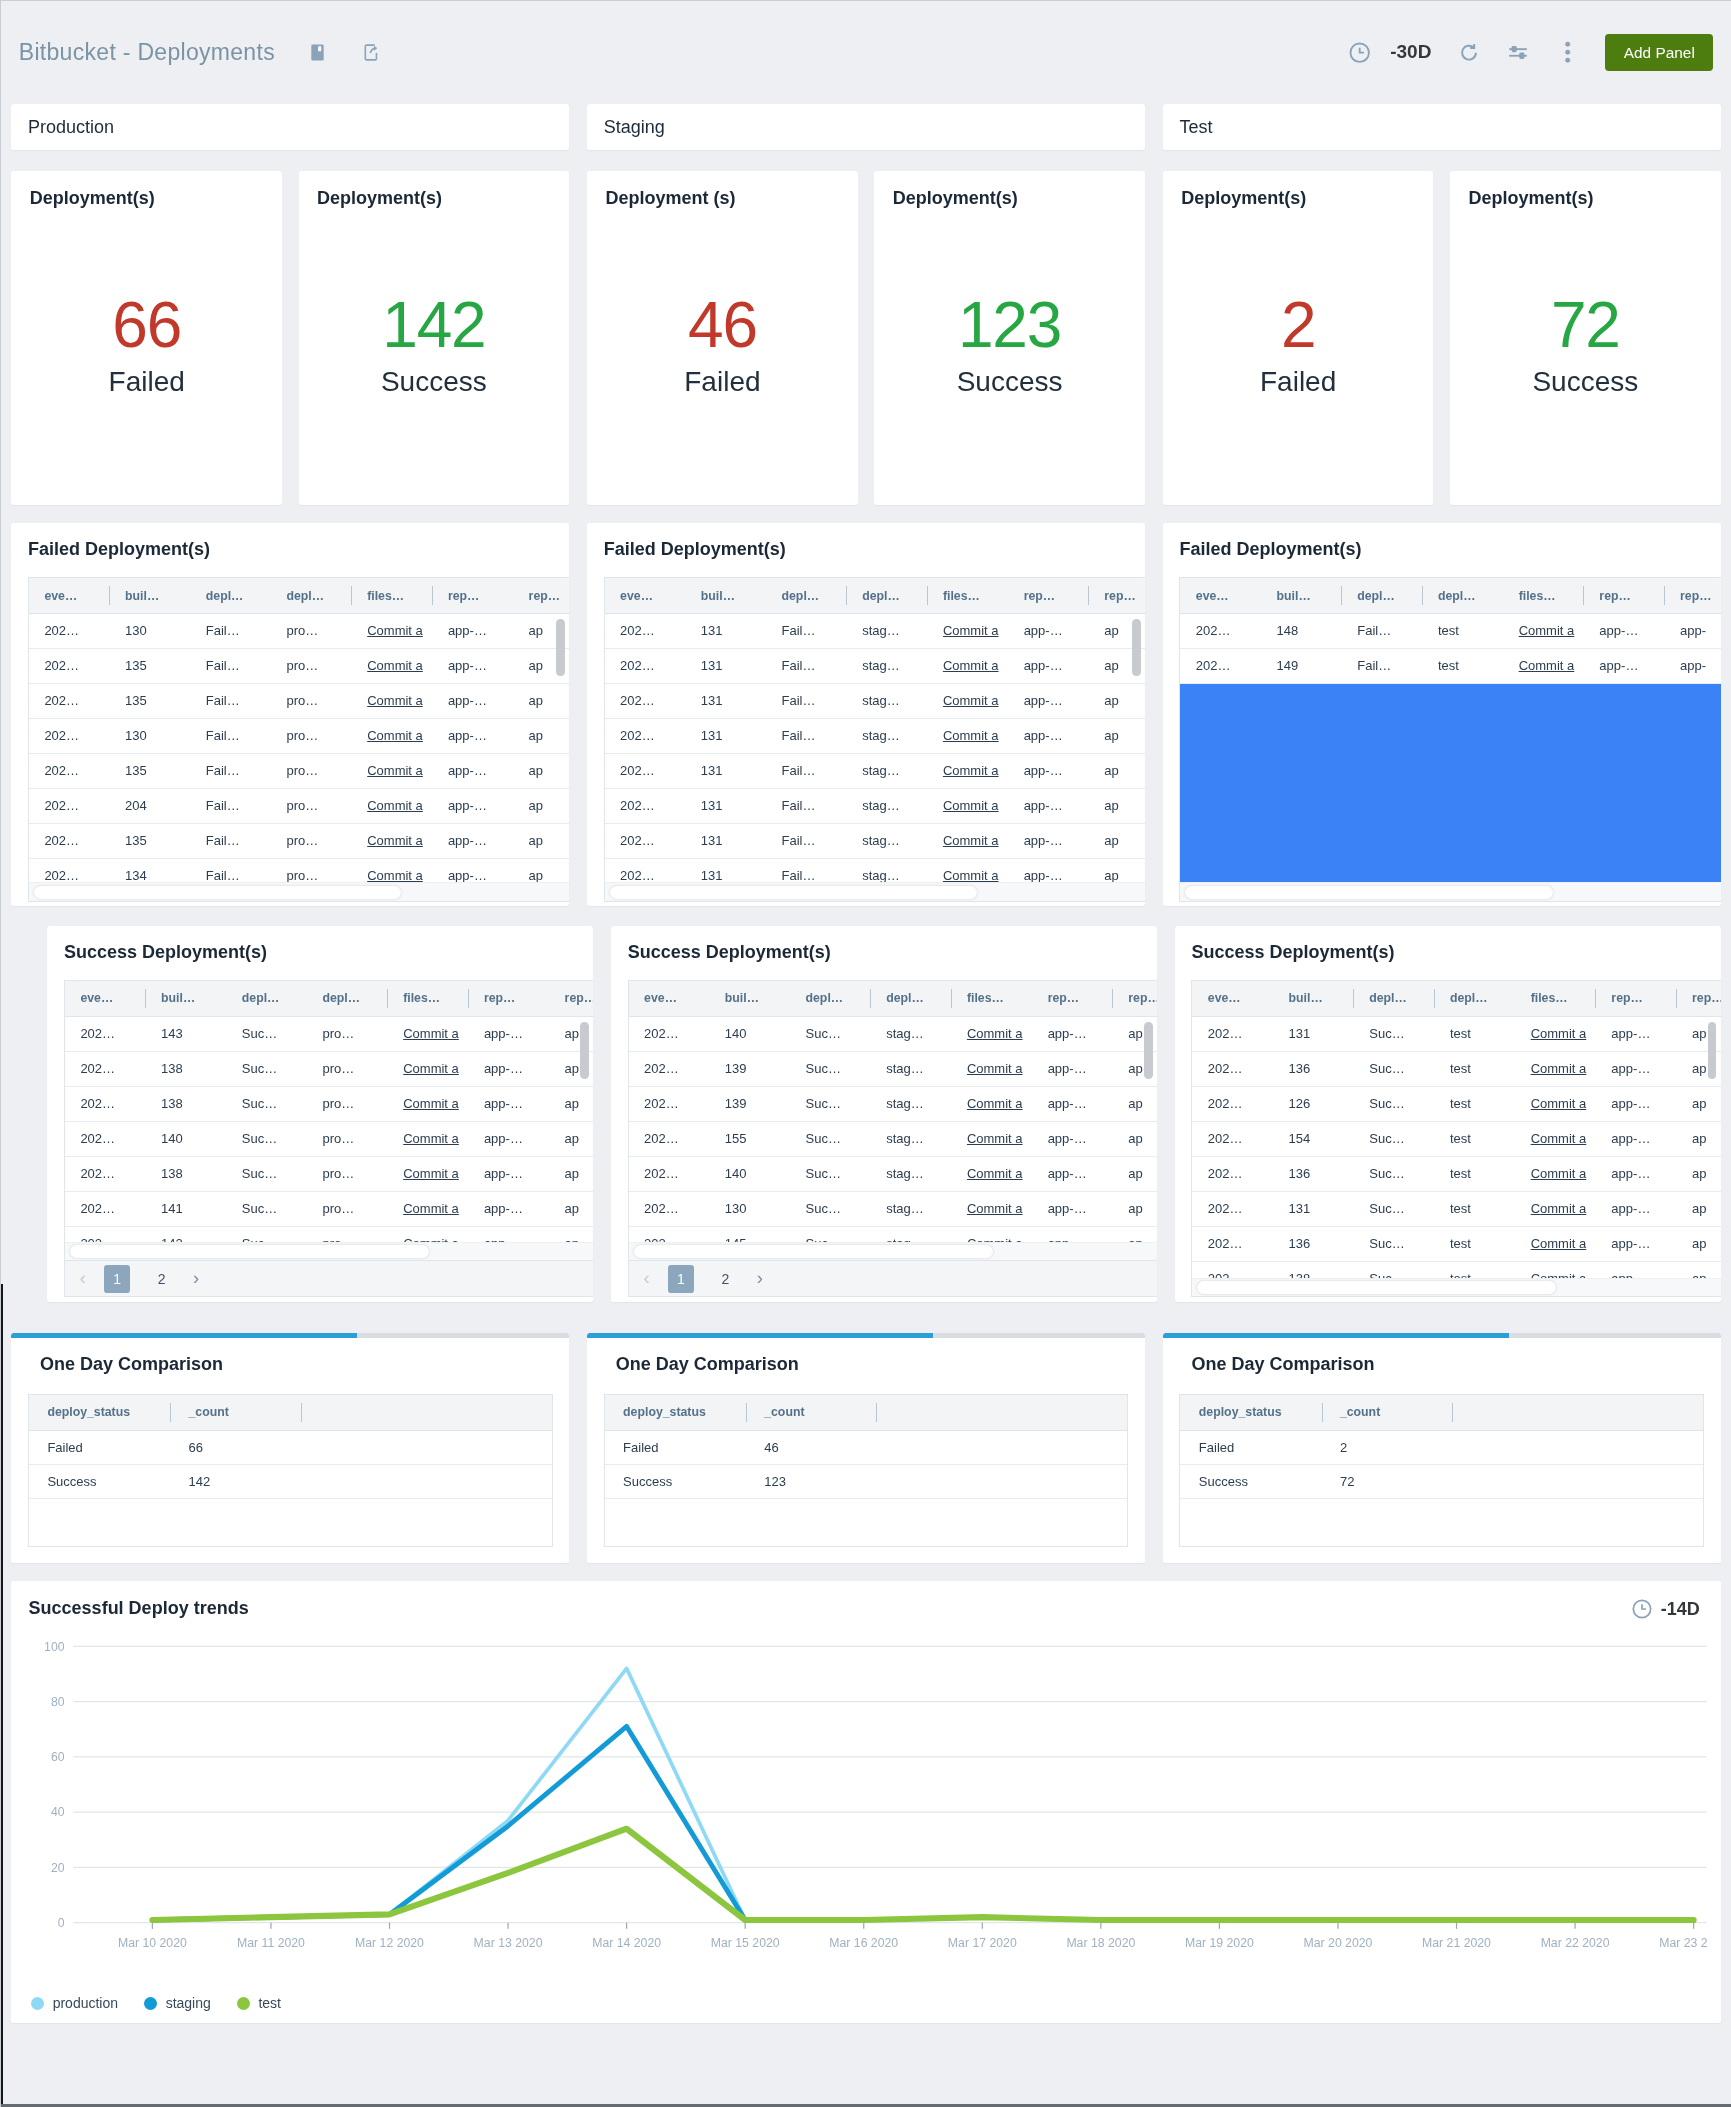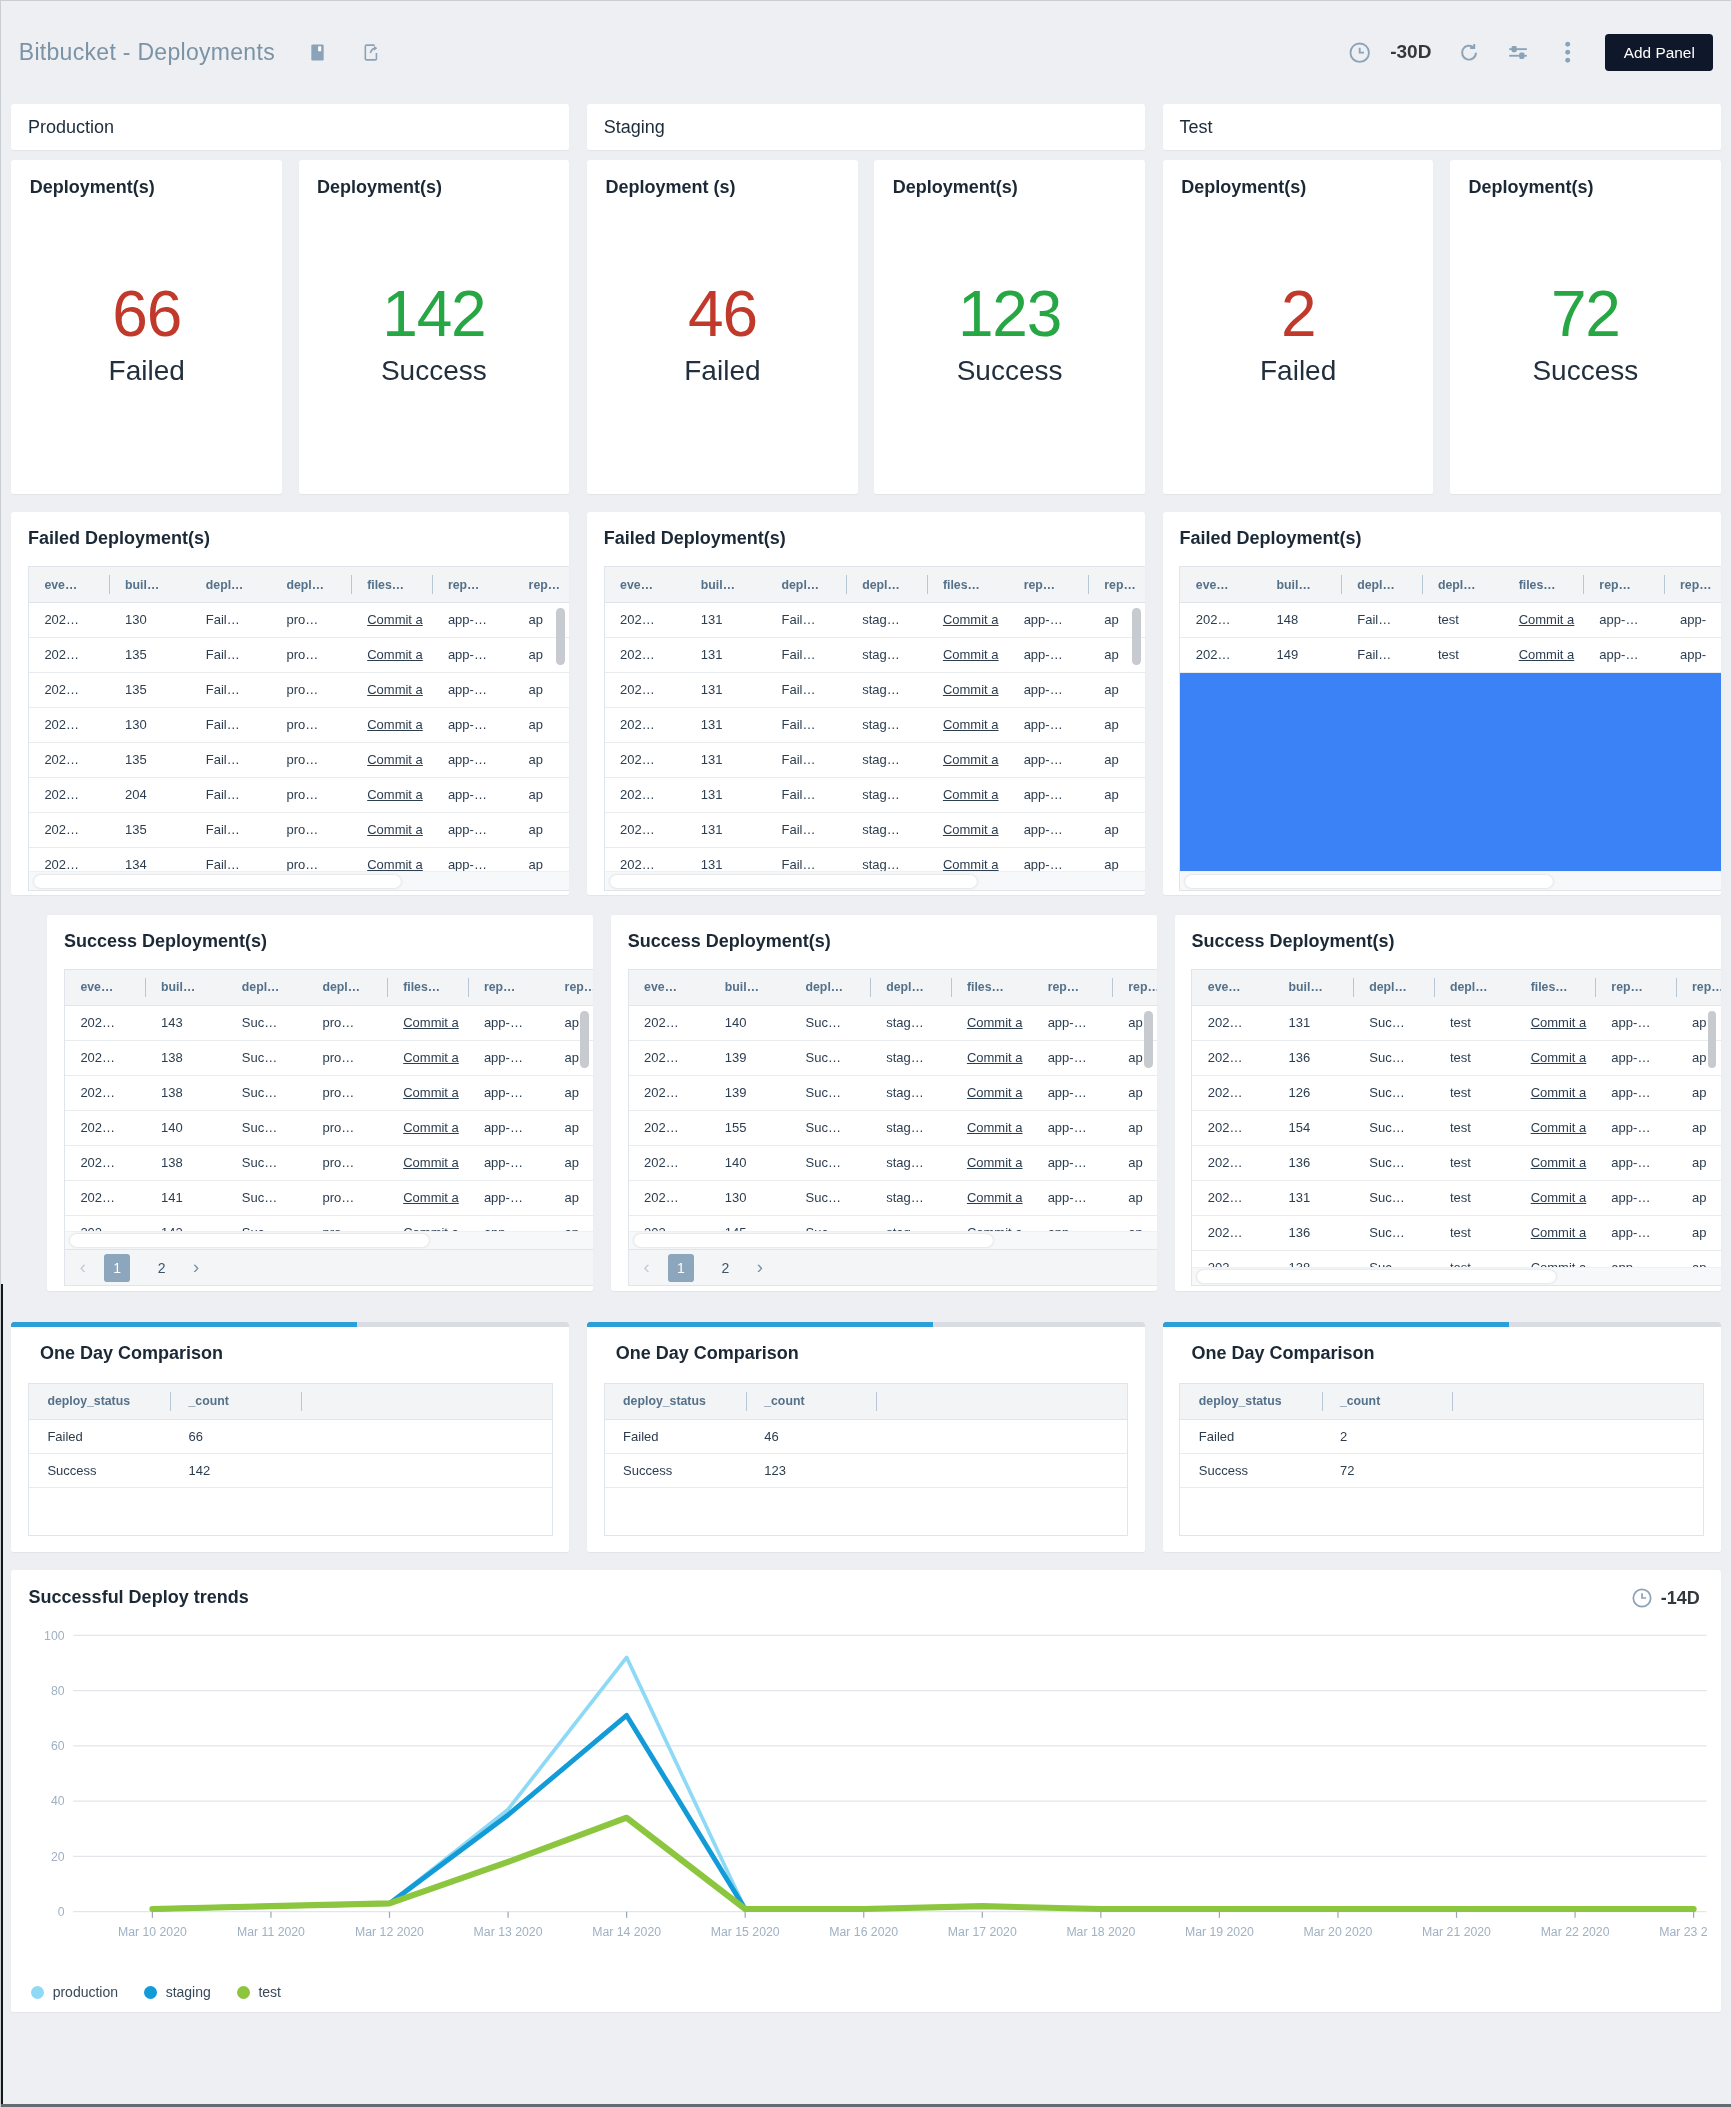--- a/index.html
+++ b/index.html
@@ -14,30 +14,30 @@
   .page { position:absolute; inset:0; padding:0 10.4px; }
 
   
   .top-header { height:103px; display:flex; align-items:center; justify-content:space-between; padding:0 7.4px; }
   .title-group { display:flex; align-items:center; gap:32px; }
   .dash-title { font-size:23px; color:#7b93a6; font-weight:400; letter-spacing:0.3px; }
   .hicon { width:22px; height:22px; display:inline-flex; align-items:center; justify-content:center; cursor:pointer; }
   .controls { display:flex; align-items:center; gap:27px; }
   .time-range { display:flex; align-items:center; gap:19px; font-size:19px; font-weight:700; color:#33383d; cursor:pointer; }
   .btn-primary {
-    background:#0f172a; color:#fff; font-size:15.4px; border:none; border-radius:3.7px;
+    background:#4d7c0f; color:#fff; font-size:15.4px; border:none; border-radius:3.7px;
     padding:9.2px 18.4px; cursor:pointer; font-family:inherit;
   }
 
   
   .band { display:grid; grid-template-columns:repeat(3,1fr); column-gap:18px; }
   .panel { background:#fff; border-radius:2.5px; box-shadow:0 0.6px 1.2px rgba(30,40,50,.05); position:relative; }
   .sec-card { height:46px; display:flex; align-items:center; padding:0 16.6px; font-size:18px; font-weight:500; color:#1c2b39; }
 
-  .numbers-band { margin-top:10px; }
+  .numbers-band { margin-top:21px; }
   .num-pair { display:grid; grid-template-columns:1fr 1fr; column-gap:16.6px; }
   .num-panel { height:334px; padding:17px 18.4px; display:flex; flex-direction:column; }
   .panel-title { font-size:18px; font-weight:600; color:#1b2836; }
   .num-center { flex:1; display:flex; flex-direction:column; align-items:center; justify-content:center; margin-top:-6.1px; }
   .big-num { font-size:64px; font-weight:500; letter-spacing:-1.2px; line-height:1; }
   .big-num.failed-val { color:#c0392b; }
   .big-num.success-val { color:#27a644; }
   .num-label { font-size:28px; font-weight:500; color:#22303e; margin-top:8.6px; }
 
   .failed-band { margin-top:18.4px; }

